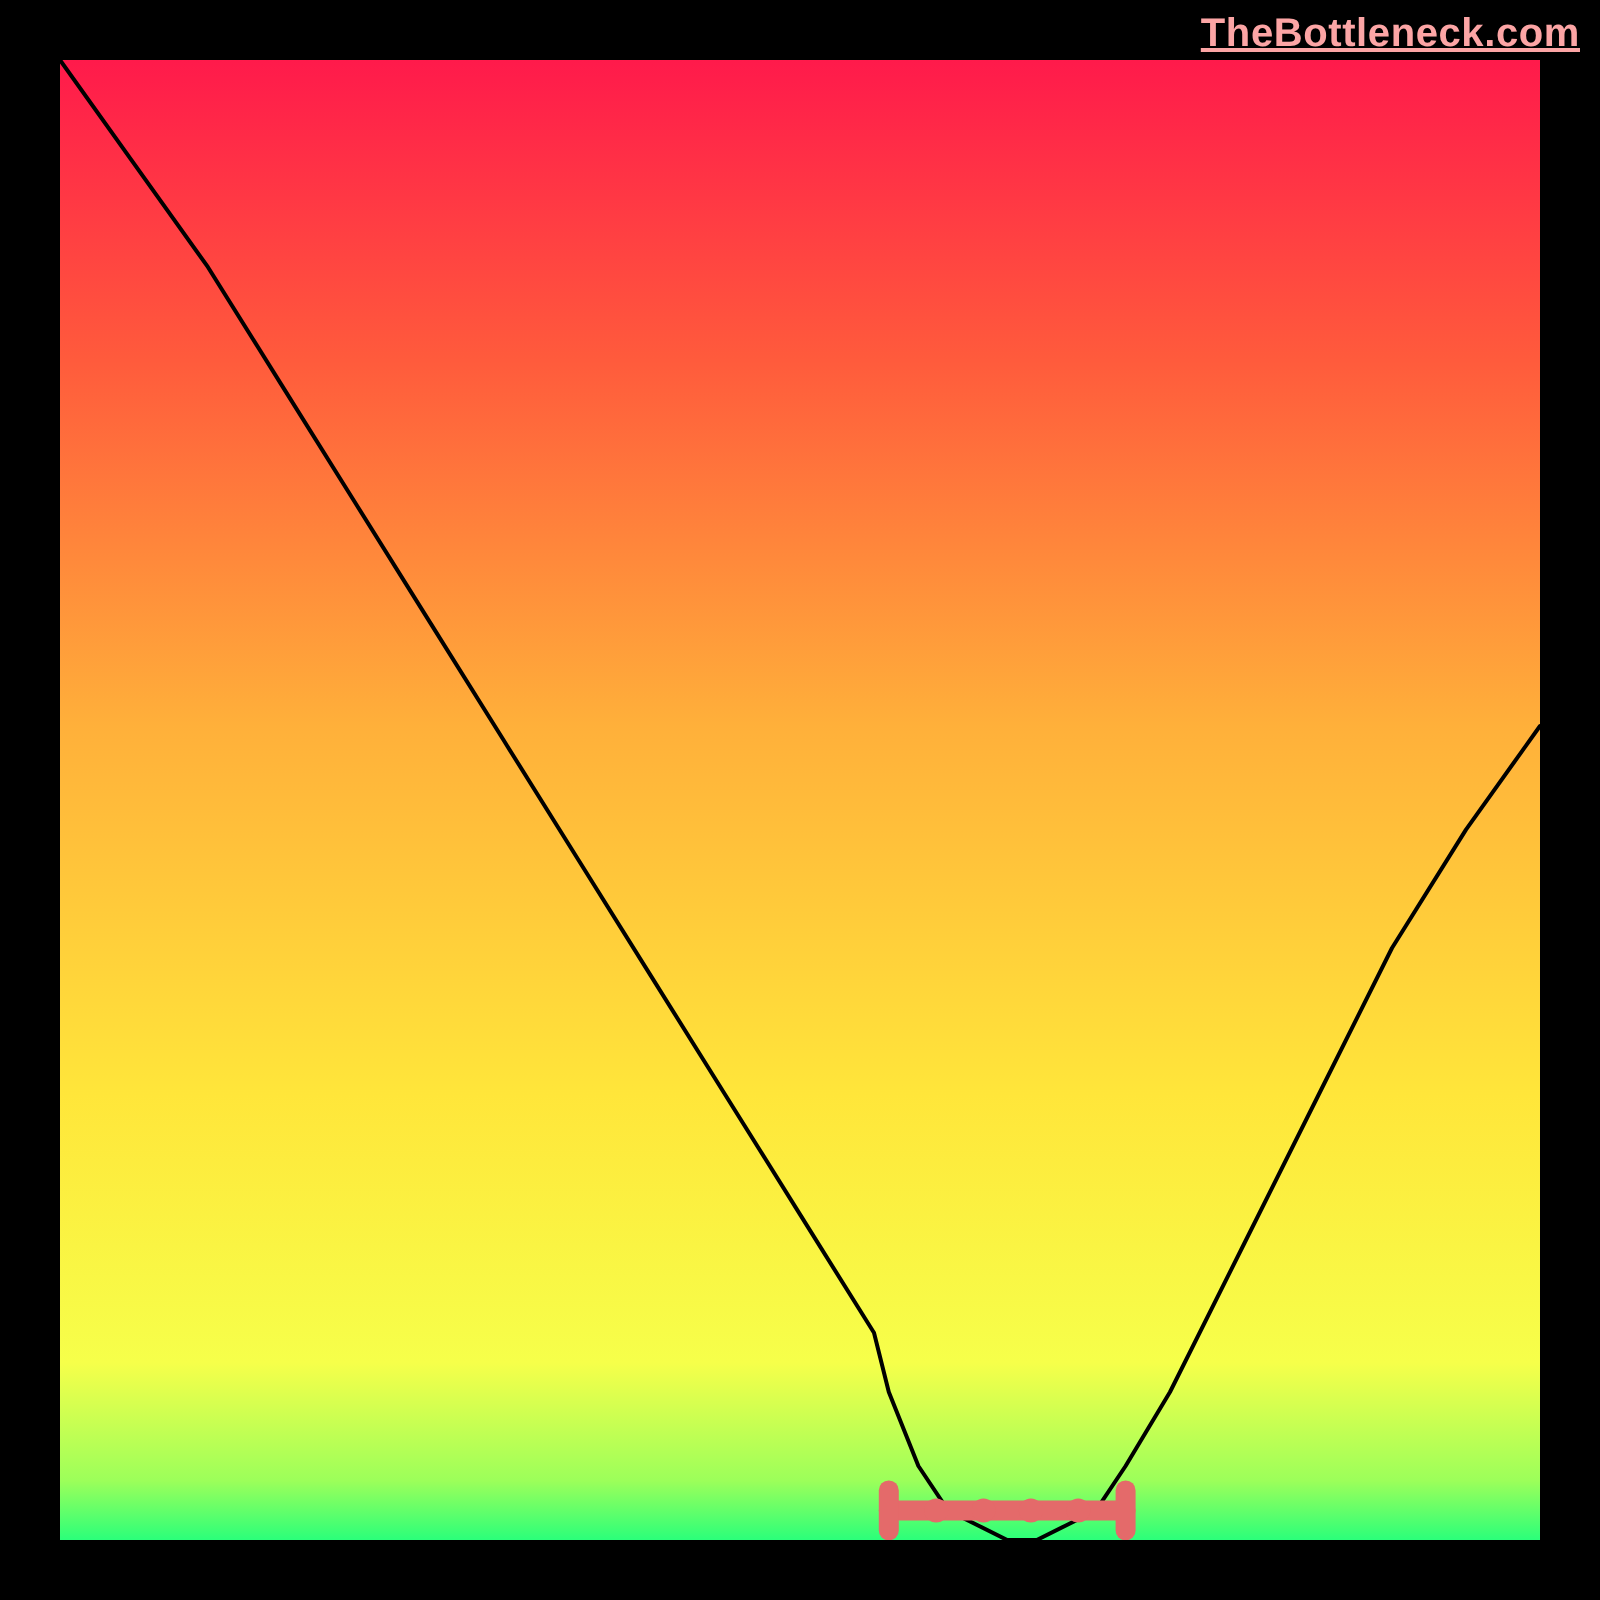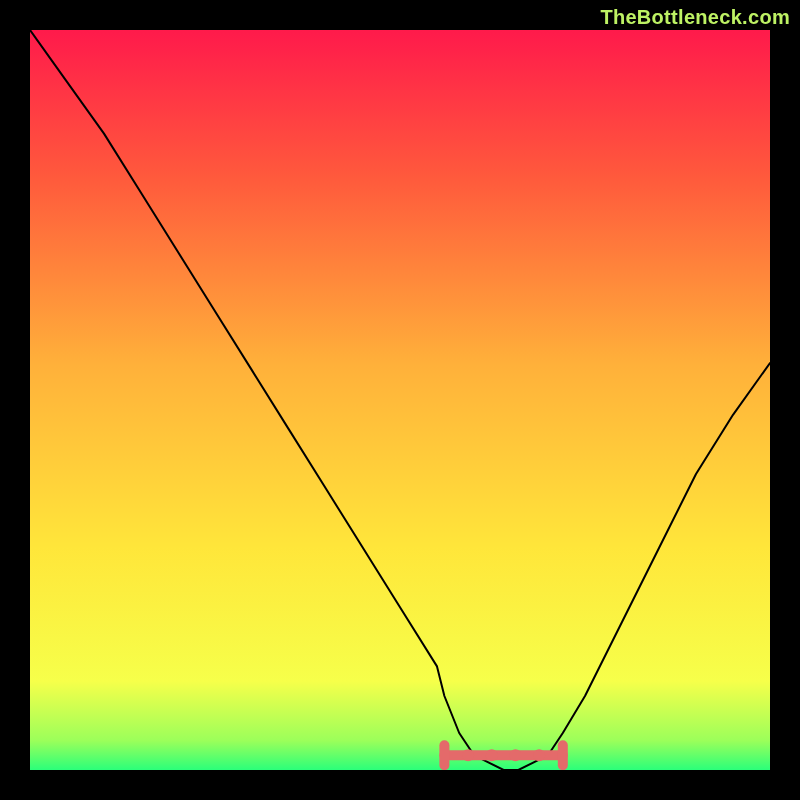--- a/index.html
+++ b/index.html
@@ -23,23 +23,24 @@
     width: 740px;
     height: 740px;
   }
   .watermark {
     position: absolute;
     top: 6px;
     right: 10px;
     font-family: Arial, Helvetica, sans-serif;
     font-size: 20px;
     font-weight: 600;
-    color: #bef264;
+    color: #fca5a5;
     letter-spacing: 0.3px;
     user-select: none;
+    text-decoration: underline;
   }
   svg { display: block; }
 </style>
 </head>
 <body>
 
 <div class="frame">
   <div class="watermark">TheBottleneck.com</div>
   <div class="plot-area">
     <svg id="chart-svg" width="740" height="740" viewBox="0 0 740 740">

